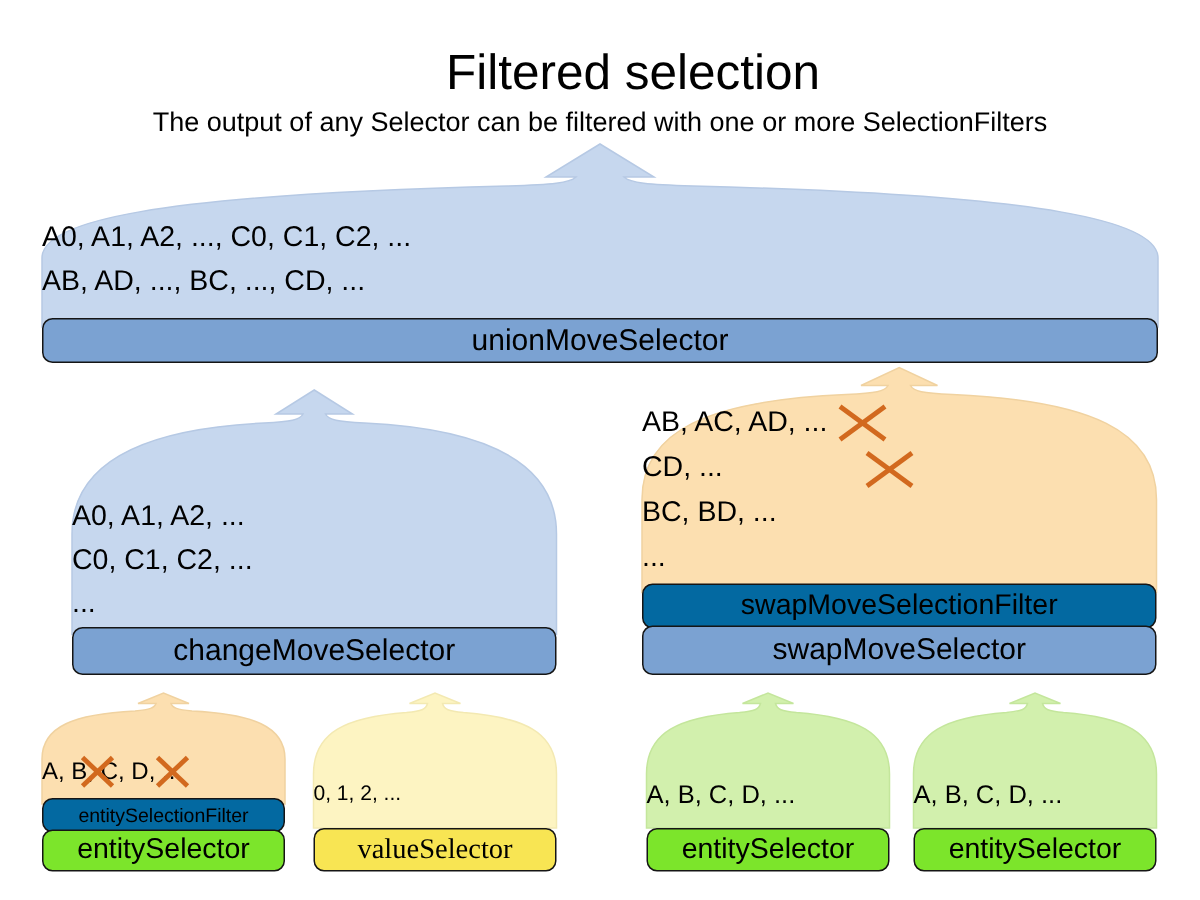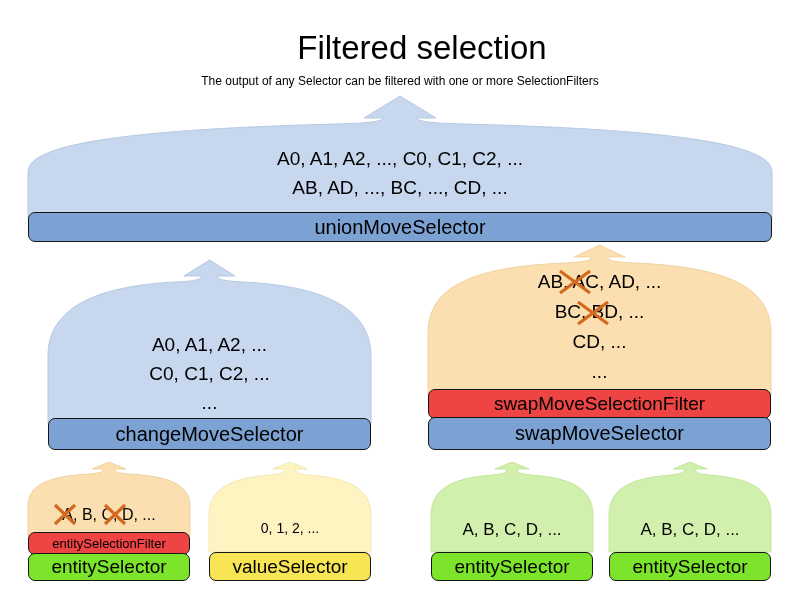--- a/index.html
+++ b/index.html
@@ -31,21 +31,21 @@
   .title {
     font-size: 33px;
     line-height: 40px;
     padding-top: 28px;
     font-weight: normal;
     margin: 0;
     letter-spacing: 0px;
     padding-left: 44px;
   }
   .subtitle {
-    font-size: 12px;
+    font-size: 18px;
     line-height: 18px;
     margin: 0;
     padding-top: 4px;
   }
 
   
   .node {
     position: absolute;
   }
   .node .dome-wrap {
@@ -57,21 +57,20 @@
   .node svg.dome {
     display: block;
     width: 100%;
     height: 100%;
     overflow: visible;
   }
   .node .dome-text {
     position: absolute;
     left: 0;
     width: 100%;
-    text-align: center;
     pointer-events: none;
     white-space: nowrap;
   }
   .node .dome-text .line {
     display: block;
   }
 
   .bar {
     position: absolute;
     left: 0;
@@ -86,21 +85,21 @@
     justify-content: center;
   }
 
   
   .fill-blue-light   { fill: #c6d7ee; stroke: #b6c9e4; stroke-width: 1; }
   .fill-peach        { fill: #fcdfb0; stroke: #f0d2a0; stroke-width: 1; }
   .fill-green-light  { fill: #d2f0ad; stroke: #c4e69c; stroke-width: 1; }
   .fill-yellow-light { fill: #fdf4c2; stroke: #f3e9b2; stroke-width: 1; }
 
   .bar-blue   { background: #7ba2d2; }
-  .bar-orange { background: #ef4444; }
+  .bar-orange { background: #0369a1; }
   .bar-green  { background: #7ce52b; }
   .bar-yellow { background: #f8e553; }
 
   
   .strike {
     position: absolute;
     pointer-events: none;
   }
   .strike svg { display: block; overflow: visible; }
   .strike line { stroke: #d2691e; stroke-width: 3.2; stroke-linecap: butt; }
@@ -130,21 +129,21 @@
   #node-entity-filtered { left: 28px; top: 462px; width: 162px; height: 108px; }
   #node-entity-filtered .dome-wrap { height: 74px; }
   #node-entity-filtered .dome-text { top: 42px; font-size: 16px; line-height: 22px; }
   #node-entity-filtered .bar-filter { top: 70px; height: 23px; font-size: 13px; }
   #node-entity-filtered .bar-main   { top: 91px; height: 28px; font-size: 19px; }
 
   
   #node-value { left: 209px; top: 462px; width: 162px; height: 108px; }
   #node-value .dome-wrap { height: 90px; }
   #node-value .dome-text { top: 54px; font-size: 14px; line-height: 24px; }
-  #node-value .bar { top: 90px; height: 29px; font-size: 19px; }
+  #node-value .bar { top: 90px; height: 29px; font-size: 19px; font-family: Liberation Serif, serif; }
 
   
   #node-entity-a { left: 431px; top: 462px; width: 162px; height: 108px; }
   #node-entity-a .dome-wrap { height: 90px; }
   #node-entity-a .dome-text { top: 56px; font-size: 17px; line-height: 23px; }
   #node-entity-a .bar { top: 90px; height: 29px; font-size: 19px; }
 
   
   #node-entity-b { left: 609px; top: 462px; width: 162px; height: 108px; }
   #node-entity-b .dome-wrap { height: 90px; }
@@ -225,22 +224,22 @@
           L 197,12
           L 179,12
           C 181,16 187,17 207,18
           C 299,22 343,42 343,88
           L 343,150
           Z"></path>
       </svg>
     </div>
     <div class="dome-text">
       <span class="line">AB, AC, AD, ...</span>
+      <span class="line">CD, ...</span>
       <span class="line">BC, BD, ...</span>
-      <span class="line">CD, ...</span>
       <span class="line">...</span>
     </div>
 
     <div class="strike" style="left:130px; top:24px;">
       <svg width="34" height="26">
           <line x1="2" y1="2" x2="32" y2="24"></line>
           <line x1="32" y1="2" x2="2" y2="24"></line>
         </svg>
     </div>
 

